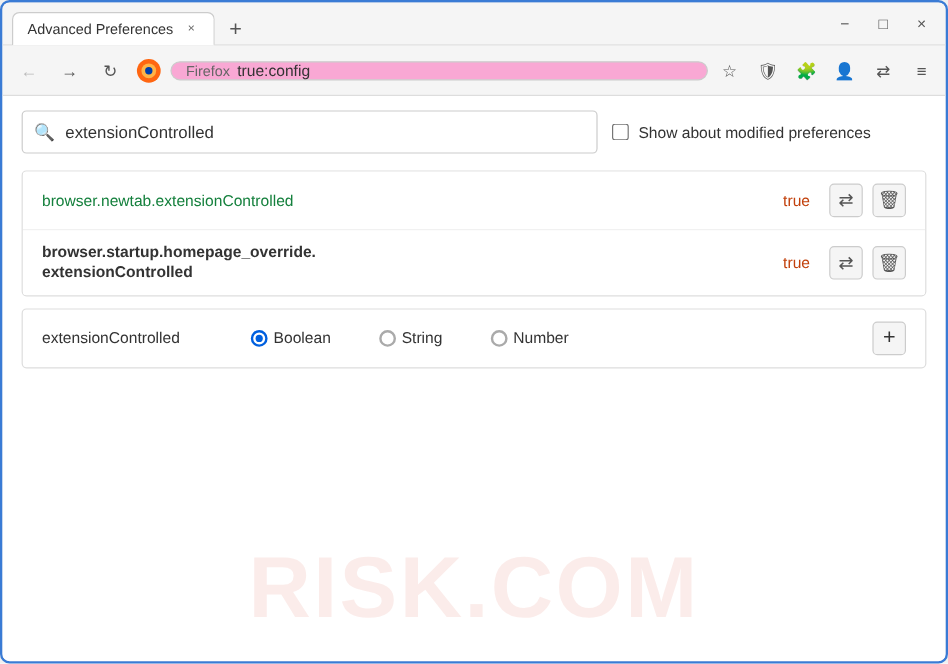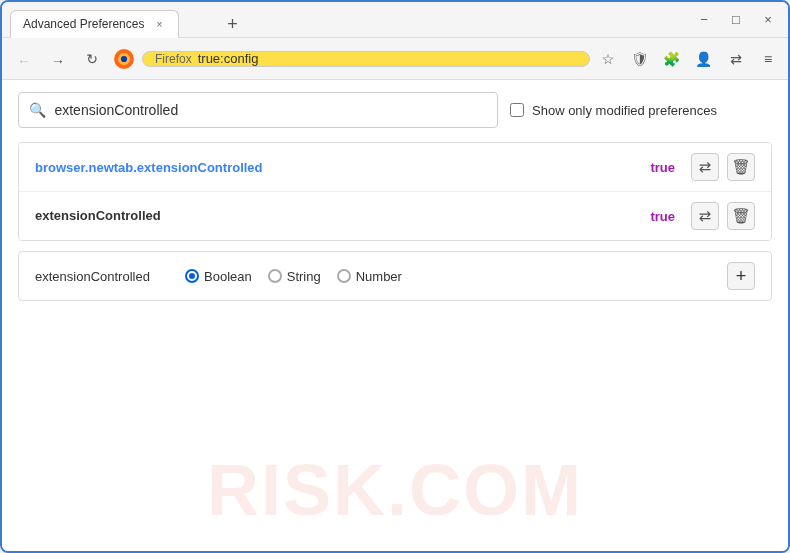--- a/index.html
+++ b/index.html
@@ -25,21 +25,20 @@
       padding: 0 8px;
       border-bottom: 1px solid #ddd;
       flex-shrink: 0;
     }
 
     .tab-area {
       display: flex;
       align-items: flex-end;
       flex: 1;
       height: 100%;
-      gap: 36px;
     }
 
     .tab {
       background: #fff;
       border: 1px solid #ccc;
       border-bottom: 1px solid #fff;
       border-radius: 6px 6px 0 0;
       padding: 4px 12px;
       display: flex;
       align-items: center;
@@ -130,21 +129,21 @@
       display: flex;
       align-items: center;
       justify-content: center;
       font-size: 18px;
       flex-shrink: 0;
     }
 
     .address-bar {
       flex: 1;
       height: 16px;
-      background: #fde047;
+      background: #f9a8d4;
       border: 1px solid #ccc;
       border-radius: 20px;
       display: flex;
       align-items: center;
       padding: 0 12px;
       font-size: 13px;
       color: #333;
       gap: 6px;
     }
 
@@ -255,29 +254,29 @@
       background: #fff;
       min-height: 44px;
     }
 
     .table-row:last-child {
       border-bottom: none;
     }
 
     .pref-name {
       font-size: 13px;
-      font-weight: bold;
-      color: #3b82f6;
+      font-weight: normal;
+      color: #15803d;
       flex: 1;
     }
 
     .pref-value {
       font-size: 13px;
-      font-weight: bold;
-      color: #a21caf;
+      font-weight: normal;
+      color: #c2410c;
       margin-right: 16px;
     }
 
     .row-actions {
       display: flex;
       align-items: center;
       gap: 8px;
     }
 
     .action-btn {
@@ -319,20 +318,21 @@
       gap: 16px;
       flex: 1;
     }
 
     .radio-item {
       display: flex;
       align-items: center;
       gap: 5px;
       font-size: 13px;
       color: #333;
+      margin-left: 24px;
     }
 
     .radio-item input[type="radio"] {
       appearance: none;
       -webkit-appearance: none;
       width: 14px;
       height: 14px;
       border: 2px solid #aaa;
       border-radius: 50%;
       cursor: pointer;
@@ -428,37 +428,38 @@
 
 <div class="main-content">
 
   <div class="search-area">
     <div class="search-box">
       <span class="search-icon">🔍</span>
       <input type="text" value="extensionControlled" style="">
     </div>
     <div class="modified-checkbox-area">
       <input type="checkbox" style="">
-      <span>Show only modified preferences</span>
+      <span>Show about modified preferences</span>
     </div>
   </div>
 
   <div class="results-table">
 
     <div class="table-row">
       <span class="pref-name">browser.newtab.extensionControlled</span>
       <span class="pref-value">true</span>
       <div class="row-actions">
         <div class="action-btn">⇄</div>
         <div class="action-btn">🗑</div>
       </div>
     </div>
 
     <div class="table-row">
       <div class="pref-name-multi">
+        <span>browser.startup.homepage_override.</span>
         <span>extensionControlled</span>
       </div>
       <span class="pref-value">true</span>
       <div class="row-actions">
         <div class="action-btn">⇄</div>
         <div class="action-btn">🗑</div>
       </div>
     </div>
 
   </div>

